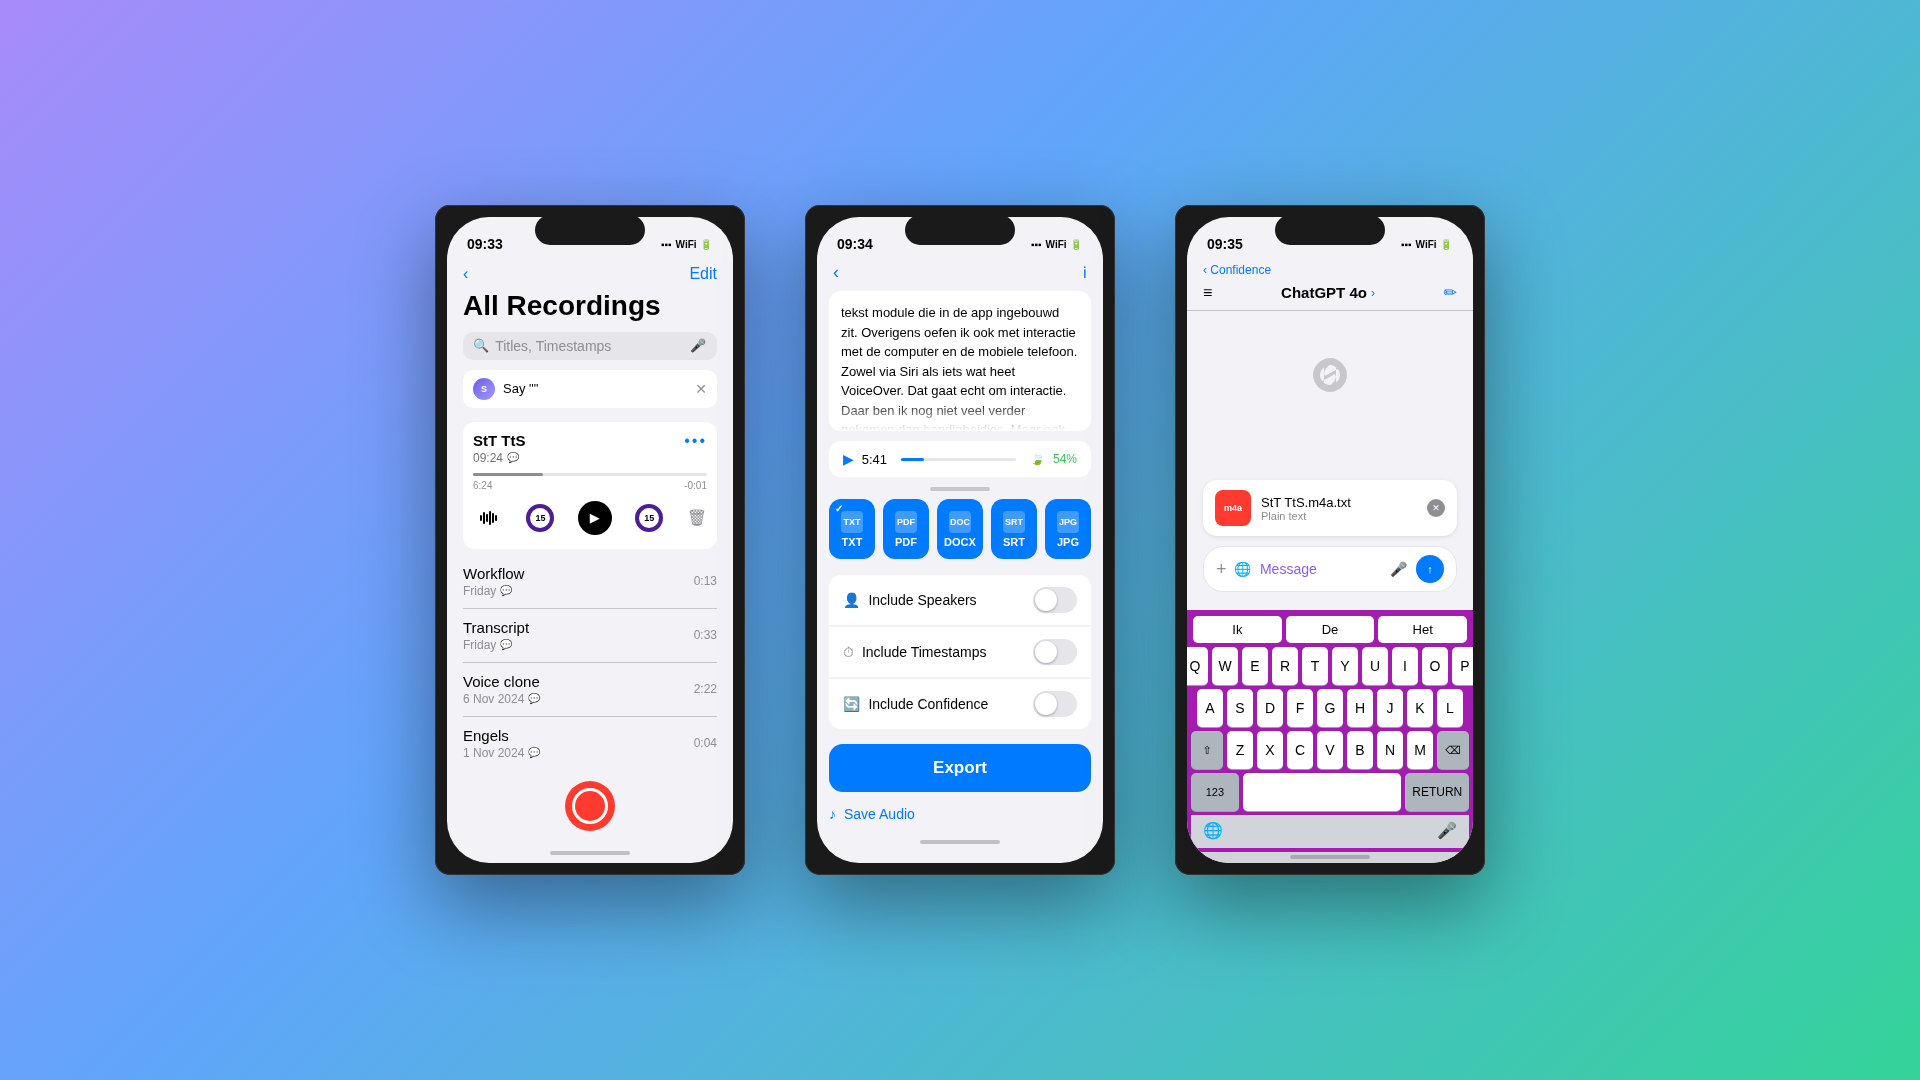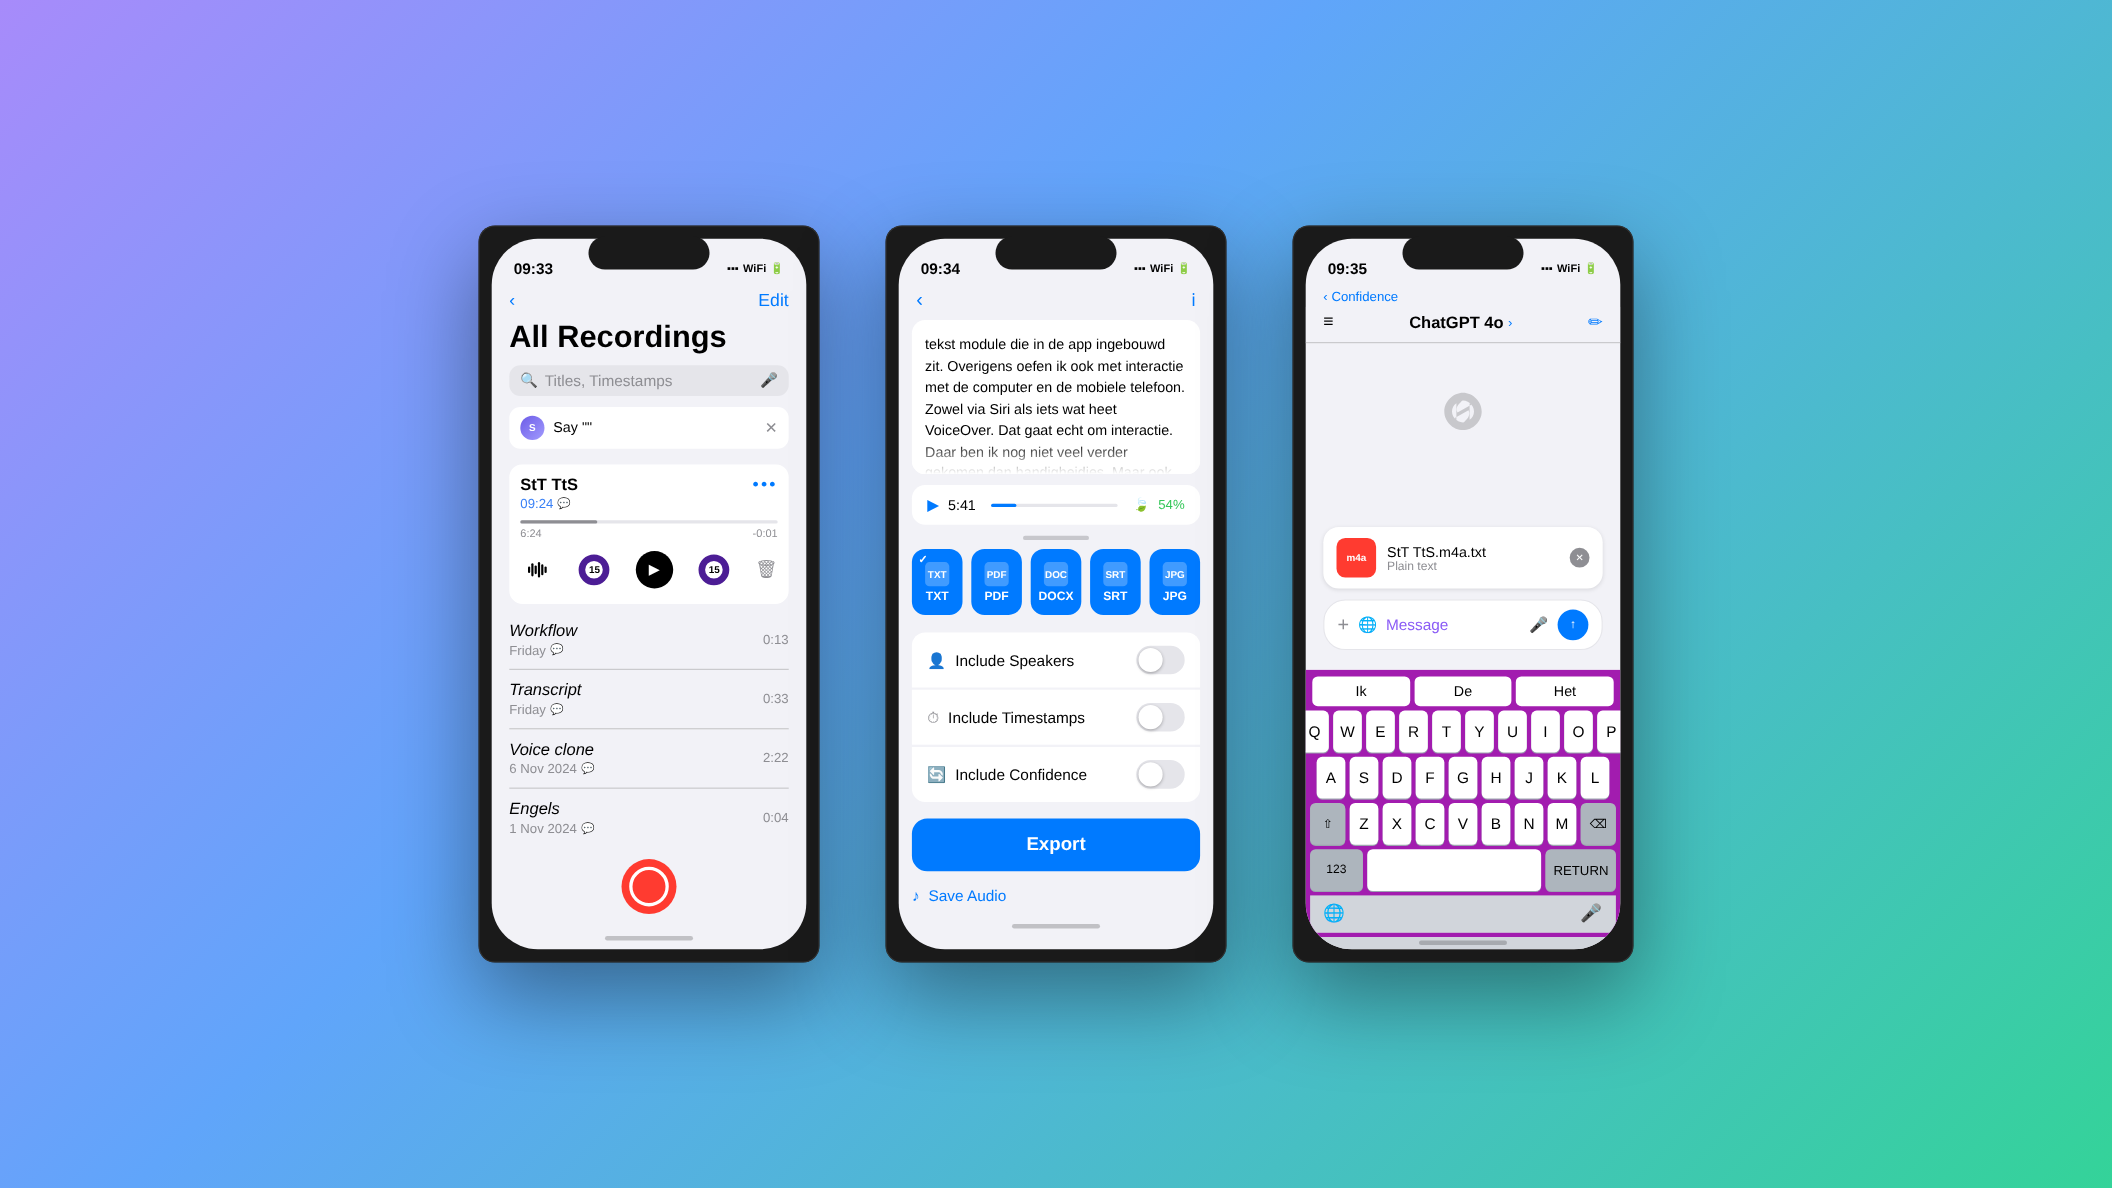--- a/index.html
+++ b/index.html
@@ -152,21 +152,21 @@
       align-items: flex-start;
     }
     .p1-rec-name { font-size: 15px; font-weight: 600; color: #000; }
     .p1-rec-more { color: #007aff; font-size: 16px; letter-spacing: 2px; }
     .p1-rec-meta {
       display: flex;
       align-items: center;
       gap: 4px;
       margin-top: 2px;
     }
-    .p1-rec-date { font-size: 12px; color: #3b82f6; }
+    .p1-rec-date { font-size: 12px; color: #737373; }
     .p1-rec-transcript-icon { color: #8e8e93; font-size: 10px; }
 
     .p1-progress-bar {
       height: 3px;
       background: #e5e5ea;
       border-radius: 2px;
       margin: 8px 0 4px;
       position: relative;
     }
     .p1-progress-fill {
@@ -212,21 +212,21 @@
     .p1-trash-btn { color: #8e8e93; font-size: 16px; }
 
     .p1-rec-row {
       display: flex;
       justify-content: space-between;
       align-items: center;
       padding: 10px 0;
       border-bottom: 0.5px solid #c6c6c8;
     }
     .p1-rec-row-left {}
-    .p1-rec-row-name { font-size: 15px; font-weight: 500; color: #000; font-style: italic; }
+    .p1-rec-row-name { font-size: 15px; font-weight: 500; color: #000; }
     .p1-rec-row-meta {
       display: flex;
       align-items: center;
       gap: 4px;
       margin-top: 2px;
     }
     .p1-rec-row-date { font-size: 12px; color: #8e8e93; }
     .p1-rec-row-dur { font-size: 12px; color: #8e8e93; }
 
     .p1-record-btn {
@@ -572,21 +572,21 @@
       height: 18px;
     }
     .waveform-bar {
       width: 2px;
       background: #000;
       border-radius: 1px;
     }
     .skip-circle {
       width: 28px;
       height: 28px;
-      border: 6px solid #4c1d95;
+      border: 4px solid #4c1d95;
       border-radius: 50%;
       display: flex;
       align-items: center;
       justify-content: center;
       font-size: 9px;
       font-weight: 700;
     }
   </style>
 </head>
 <body>

